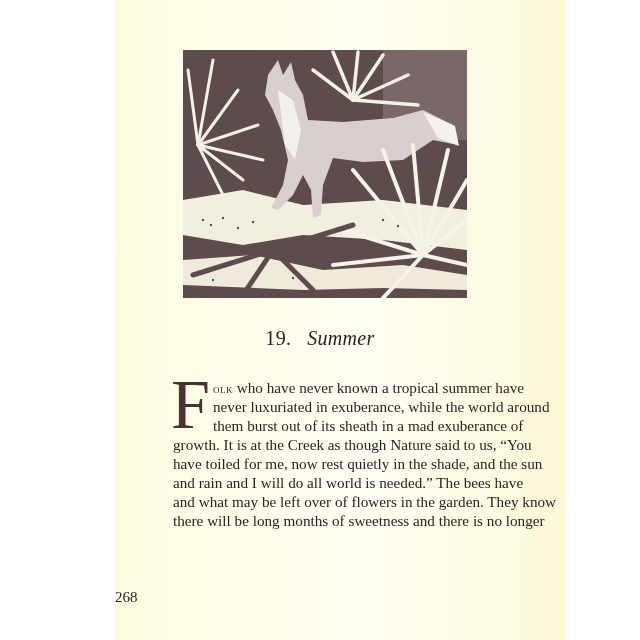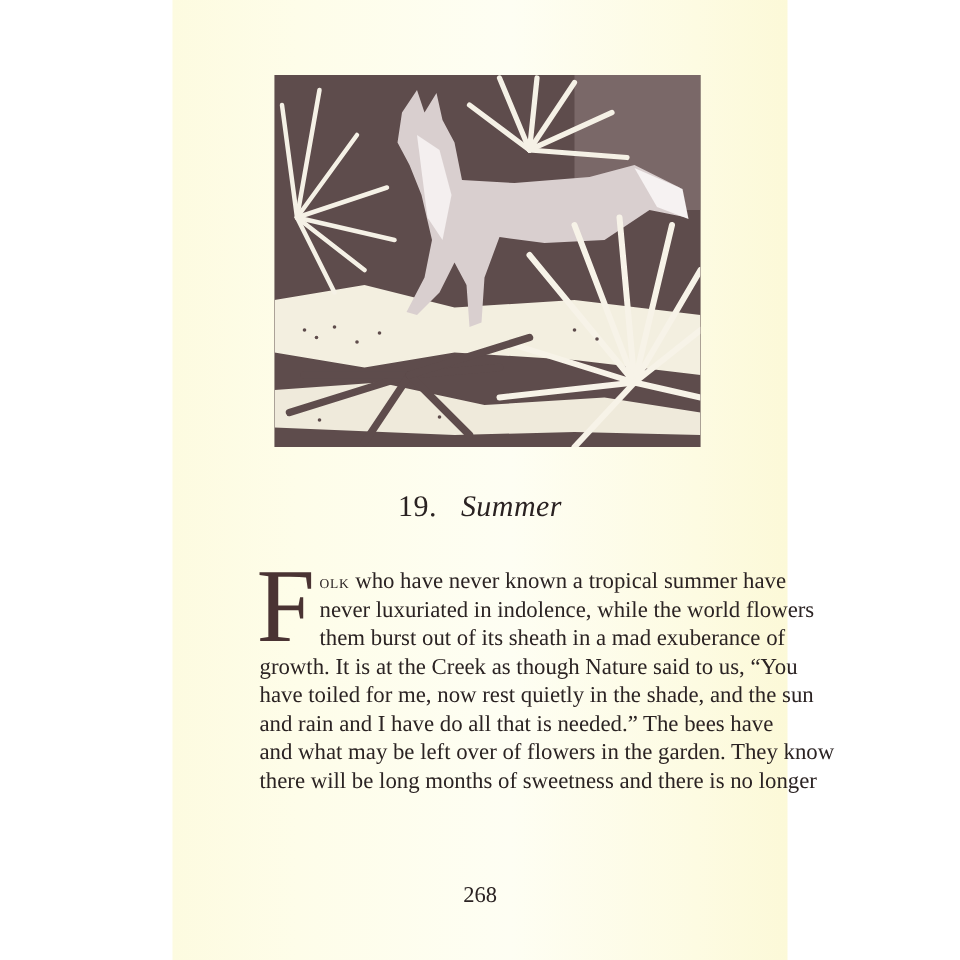--- a/index.html
+++ b/index.html
@@ -3,20 +3,21 @@
   <meta charset="utf-8">
   <style>
     html, body { margin: 0; padding: 0; }
     body {
       width: 640px; height: 640px; background: #ffffff; position: relative; overflow: hidden;
       font-family: "Liberation Serif", "DejaVu Serif", serif;
     }
     .page {
       position: absolute; left: 115px; top: 0; width: 410px; height: 640px;
       background: linear-gradient(90deg, #fdfbe0 0%, #fefde9 20%, #fefef3 55%, #fdfbe2 85%, #fcf9d8 100%);
+      padding-left: 40px;
     }
     .illustration {
       position: absolute; left: 68px; top: 50px; width: 284px; height: 248px;
       background: #5b4a4a; overflow: hidden;
     }
     .illustration svg { display: block; width: 100%; height: 100%; }
     .chapter-title {
       position: absolute; left: 0; width: 410px; top: 327px; text-align: center;
       font-size: 20px; color: #2a2222; font-style: italic; letter-spacing: 0.3px;
     }
@@ -26,21 +27,21 @@
       font-size: 15.2px; line-height: 19px; color: #2b2323; text-align: justify;
     }
     .body-text .line { display: block; white-space: nowrap; text-align: justify; text-align-last: justify; height: 19px; }
     .body-text .line.indent { padding-left: 40px; }
     .dropcap {
       position: absolute; left: -2px; top: -4px; font-size: 70px; line-height: 62px; color: #4a3333;
       font-family: "Liberation Serif", serif;
     }
     .smallcaps { font-variant: small-caps; font-size: 13px; letter-spacing: 0.5px; }
     .page-number {
-      position: absolute; left: 0; width: 410px; top: 589px; text-align: center;
+      position: absolute; left: 0; width: 410px; top: 589px; text-align: left;
       font-size: 15px; color: #2b2323;
     }
   </style>
 </head>
 <body>
 
 <div class="page">
 
   <div class="illustration">
     <svg viewBox="0 0 284 248" xmlns="http://www.w3.org/2000/svg">
@@ -110,23 +111,23 @@
     </svg>
   </div>
 
   <div class="chapter-title">
     <span class="num">19.</span><span>Summer</span>
   </div>
 
   <div class="body-text">
     <span class="dropcap">F</span>
     <span class="line indent"><span class="smallcaps">olk</span><span> who have never known a tropical summer have</span></span>
-    <span class="line indent">never luxuriated in indolence, while the world flowers</span>
+    <span class="line indent">never luxuriated in exuberance, while the world around</span>
     <span class="line indent">them burst out of its sheath in a mad exuberance of</span>
     <span class="line">growth. It is at the Creek as though Nature said to us, “You</span>
     <span class="line">have toiled for me, now rest quietly in the shade, and the sun</span>
-    <span class="line">and rain and I have do all that is needed.” The bees have</span>
+    <span class="line">and rain and I will do all world is needed.” The bees have</span>
     <span class="line">and what may be left over of flowers in the garden. They know</span>
     <span class="line">there will be long months of sweetness and there is no longer</span>
   </div>
 
   <div class="page-number">268</div>
 </div>
 
 </body></html>

